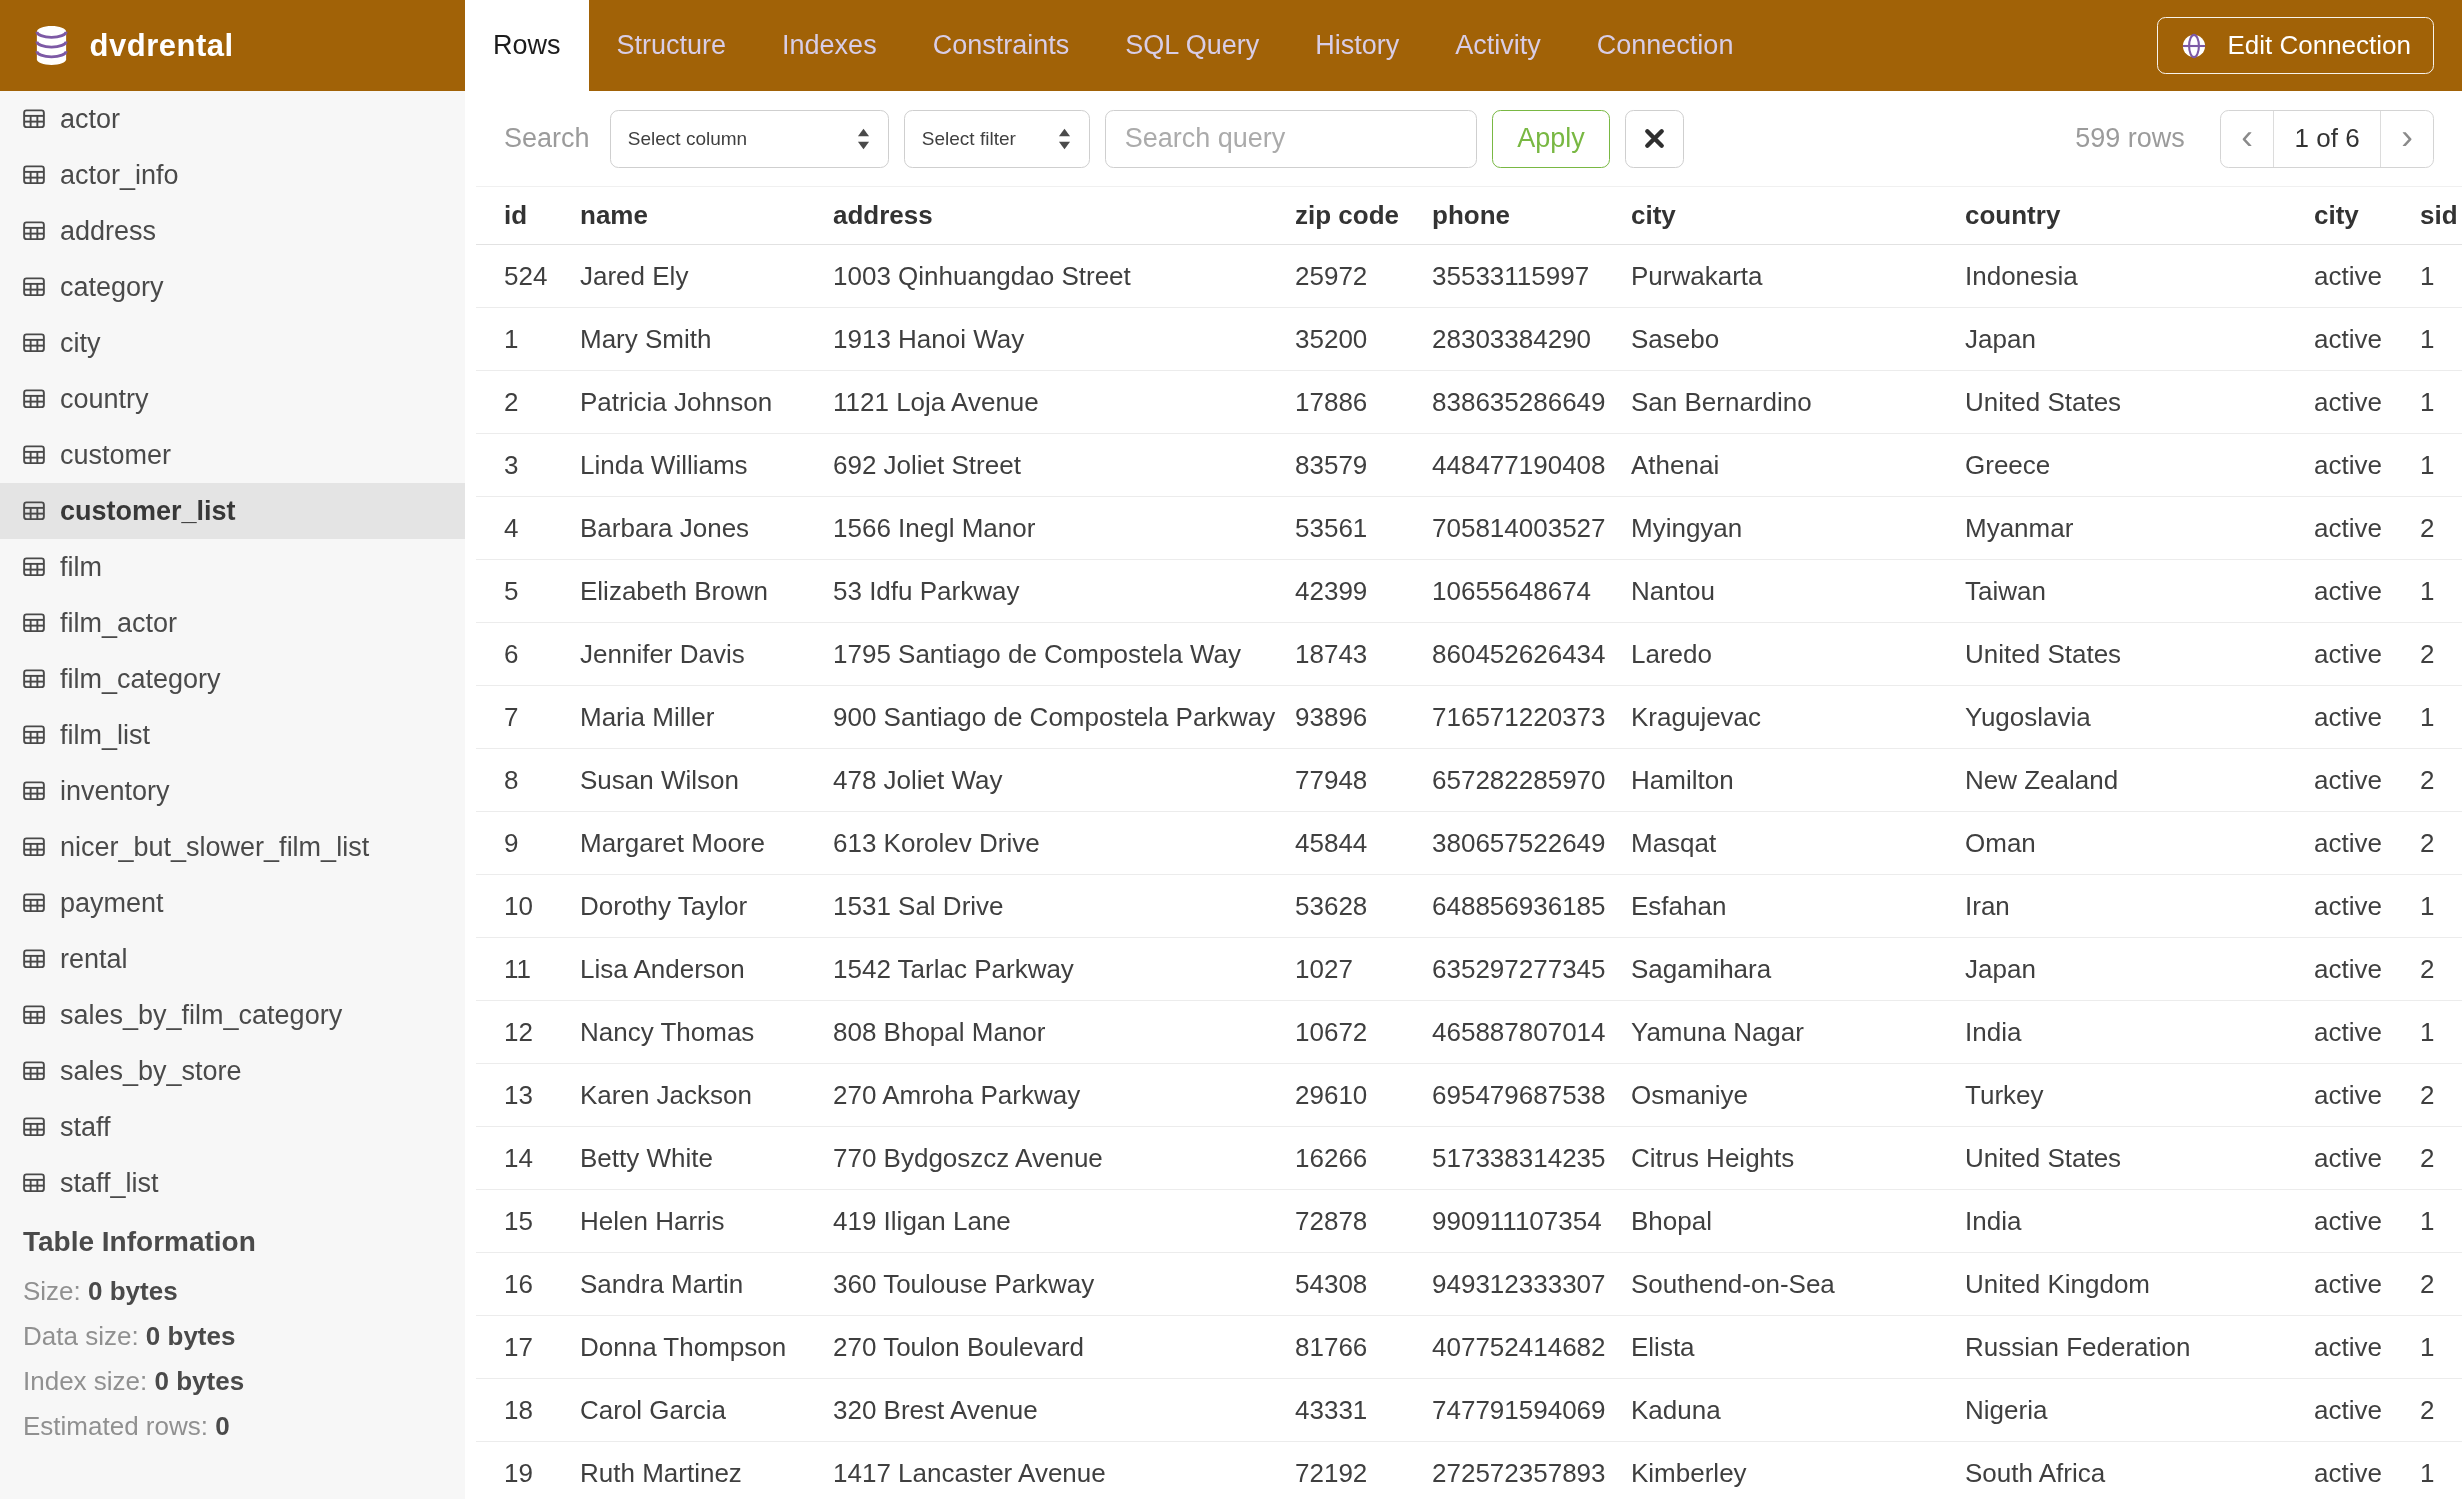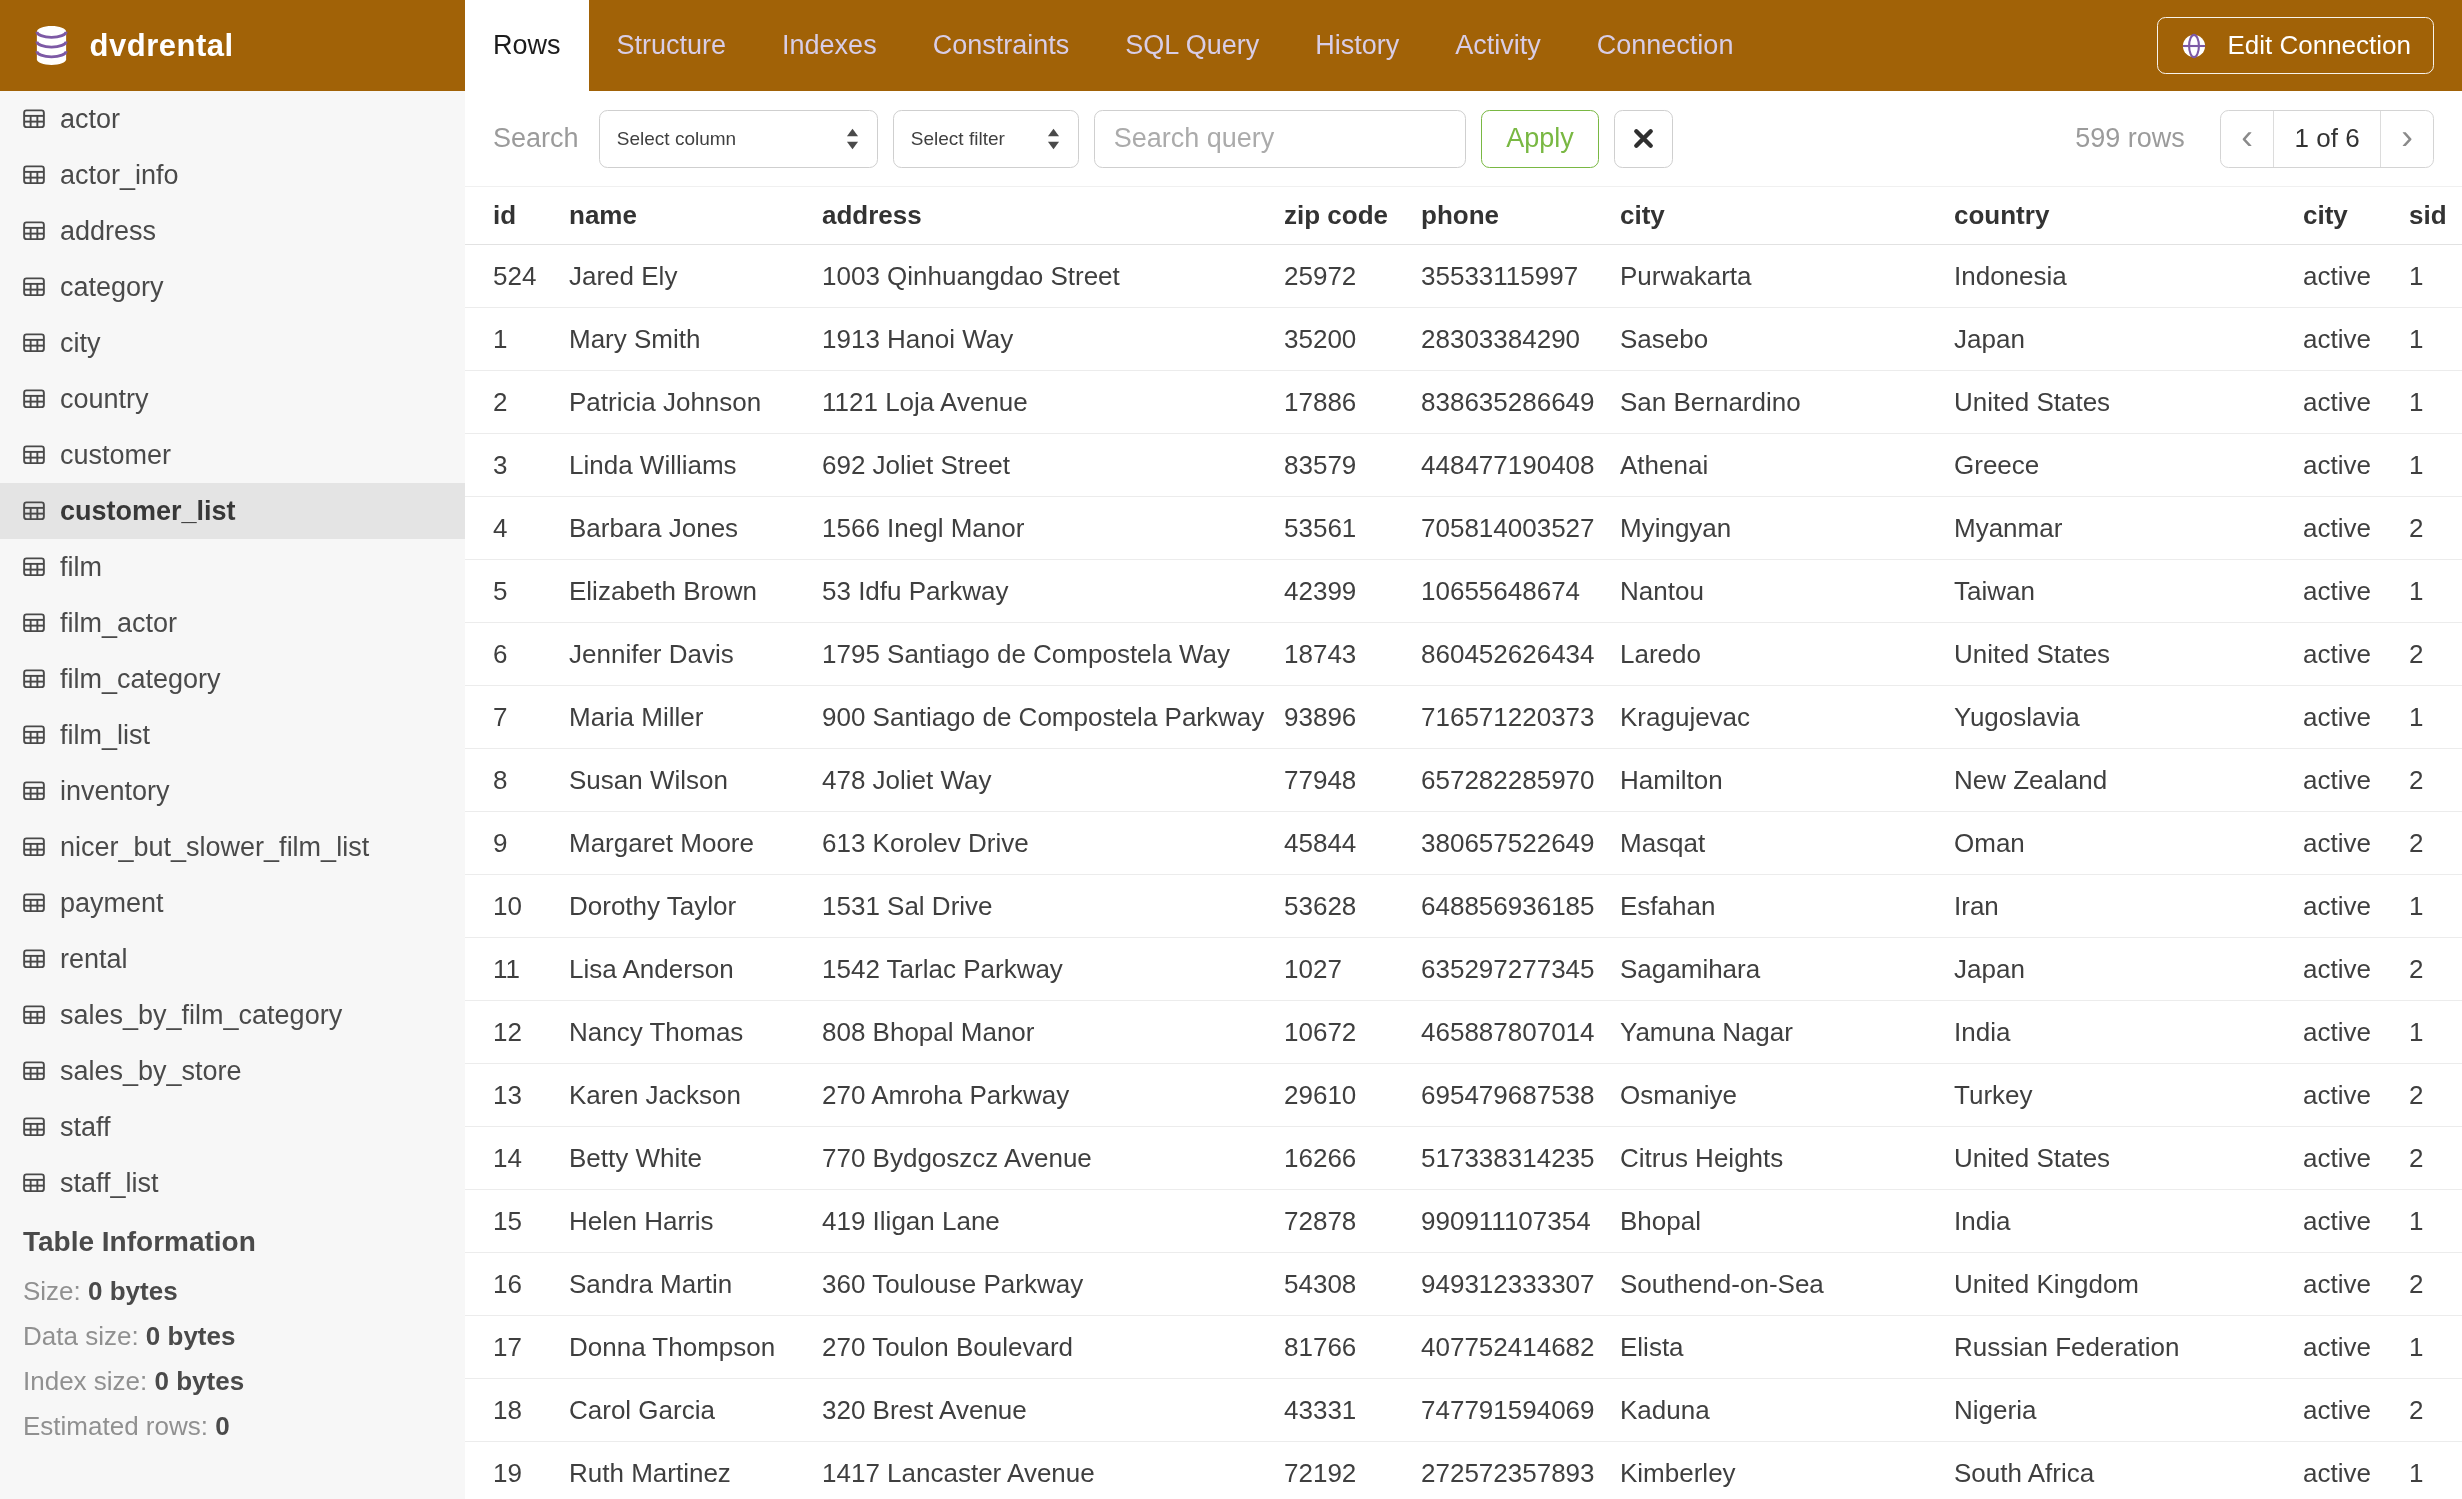--- a/index.html
+++ b/index.html
@@ -11,21 +11,21 @@
   .logo { width:465px; display:flex; align-items:center; padding-left:32px; gap:18.6px; flex-shrink:0; }
   .brand { color:#fff; font-size:31px; font-weight:bold; letter-spacing:0.5px; }
   .tab-bar { display:flex; align-items:stretch; }
   .tab { padding:0 28px; display:flex; align-items:center; font-size:27px; color:#D8CDE6; cursor:default; }
   .tab.active { background:#fff; color:#1c1c1c; }
   .edit-btn { margin-left:auto; margin-right:28px; align-self:center; height:57px;
               border:1.9px solid rgba(255,255,255,.92); border-radius:8.4px; background:transparent;
               color:#fff; font-size:26px; display:flex; align-items:center; gap:19px; padding:0 22px; }
 
   
-  .workspace { display:flex; height:1409px; }
+  .workspace { display:flex; height:1409px;gap:11px; }
 
   
   .sidebar { width:465px; flex-shrink:0; background:#F7F7F7; overflow:hidden; }
   .side-item { height:56px; display:flex; align-items:center; gap:15px; padding-left:23px;
                font-size:27px; color:#4A4A4A; cursor:default; }
   .side-item.selected { background:#E4E4E4; font-weight:bold; color:#383838; }
   .tbl-icon { display:flex; width:22px; flex-shrink:0; }
   .table-info { padding:15px 23px 0 23px; }
   .table-info h3 { font-size:28px; color:#4A4A4A; margin-bottom:11px; }
   .info-line { font-size:26px; line-height:45px; }

